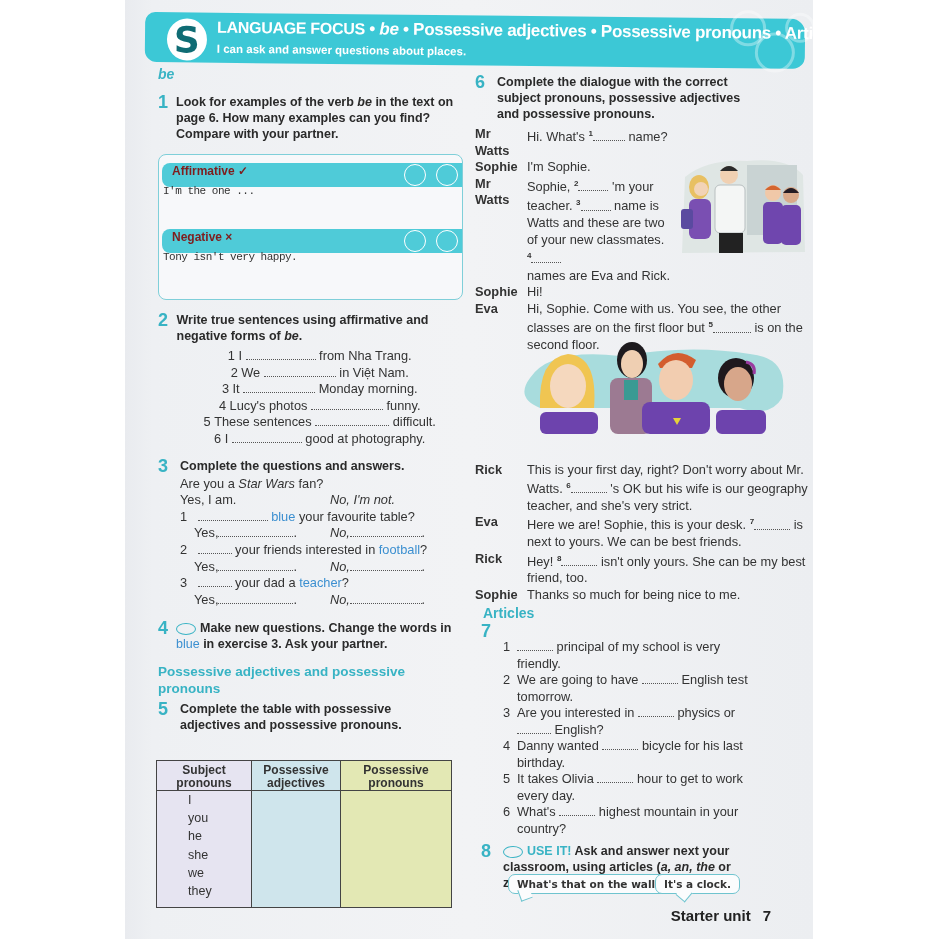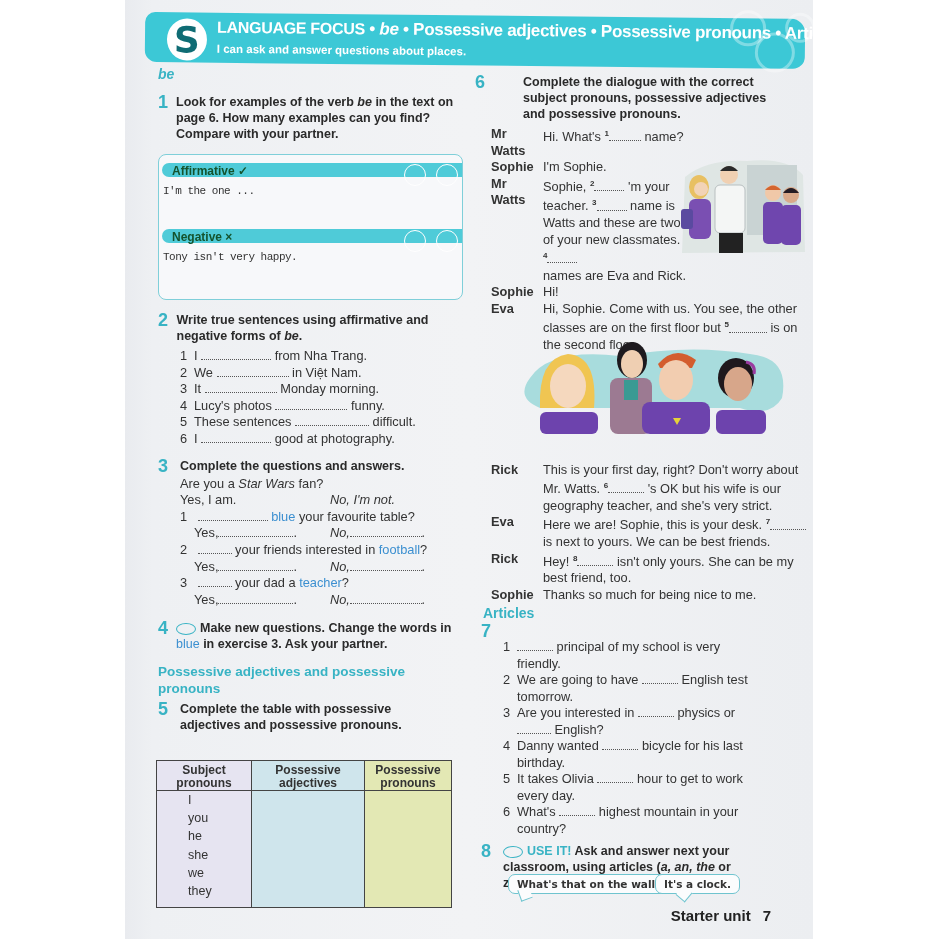--- a/index.html
+++ b/index.html
@@ -48,51 +48,51 @@
   .ex-text { font-weight: bold; font-size: 12.5px; line-height: 16px; color: #2a2a2a; }
   .ex-text em { font-style: italic; }
   .blue { color: #3b8fd0; font-weight: normal; }
 
   
   .be-box {
     margin-top: 12px; border: 1.5px solid #7fcfd9; border-radius: 8px;
     height: 146px; background: #f7f8fa; position: relative; overflow: hidden;
   }
   .pill {
-    position: absolute; left: 3px; right: 0; height: 14px;
+    position: absolute; left: 3px; right: 0; height: 24px;
     background: #4fcbd8; border-radius: 8px 0 0 8px;
-    font-weight: bold; font-size: 12px; color: #14532d; padding-left: 10px; line-height: 17px;
+    font-weight: bold; font-size: 12px; color: #7f1d1d; padding-left: 10px; line-height: 17px;
   }
   .pill .circ { position: absolute; top: 1px; width: 22px; height: 22px; border-radius: 50%; border: 1.5px solid #ffffff; background: transparent; }
   .hand { position: absolute; left: 4px; font-size: 11px; font-family: Liberation Mono, monospace; color: #333; letter-spacing: -0.5px; }
 
-  .list { margin-left: 22px; margin-top: 4px; font-size: 12.8px; line-height: 16.6px; color: #333; }
+  .list { margin-left: 15px; margin-top: 4px; font-size: 12.8px; line-height: 16.6px; color: #333; text-align: center; }
   .list .row { white-space: nowrap; }
   .num { display: inline-block; width: 14px; }
   .blank { display: inline-block; border-bottom: 1px dotted #555; height: 10px; vertical-align: baseline; }
 
   .qa { margin-left: 22px; margin-top: 2px; font-size: 12.8px; line-height: 16.6px; color: #333; }
   .qa .row { position: relative; height: 16.6px; white-space: nowrap; }
   .qa .no { position: absolute; left: 150px; font-style: italic; }
 
   
   .tbl {
     position: absolute; left: 31px; top: 760px; width: 296px; height: 148px;
     border: 1.5px solid #444; display: flex;
   }
   .tcol { height: 100%; border-right: 1.5px solid #444; display: flex; flex-direction: column; }
   .tcol:last-child { border-right: none; }
   .tcol .th { height: 30px; border-bottom: 1.5px solid #444; font-weight: bold; font-size: 12px; text-align: center; line-height: 13px; padding-top: 3px; color: #333; }
   .c1 { width: 95px; background: #e6e4f1; }
-  .c2 { width: 113px; background: #cfe5ec; }
+  .c2 { width: 89px; background: #cfe5ec; }
   .c3 { flex: 1; background: #e3e8b4; }
   .tcol .cells { padding-left: 31px; font-size: 12.5px; line-height: 18.2px; color: #333; }
 
   
-  .dlg { font-size: 12.8px; line-height: 16.5px; color: #333; margin-left: 16px; }
+  .dlg { font-size: 12.8px; line-height: 16.5px; color: #333; }
   .dlg .line { display: flex; }
   .dlg .sp { width: 52px; font-weight: bold; flex-shrink: 0; color: #333; }
   .dlg .tx { flex: 1; }
   .sup { font-size: 8px; vertical-align: super; font-weight: bold; }
 
   .illus { position: absolute; }
 
   .art-list { margin-left: 26px; font-size: 12.8px; line-height: 16.5px; color: #333; }
   .art-list .row { display: flex; }
   .art-list .n { width: 14px; flex-shrink: 0; }
@@ -205,21 +205,21 @@
       <div class="th">Possessive adjectives</div>
     </div>
     <div class="tcol c3">
       <div class="th">Possessive pronouns</div>
     </div>
   </div>
 
   <div class="col right">
     <div class="ex" style="margin-top:0;">
       <div class="ex-num">6</div>
-      <div class="ex-text" style="width:260px;margin-left:26px;">Complete the dialogue with the correct subject pronouns, possessive adjectives and possessive pronouns.</div>
+      <div class="ex-text" style="width:260px;">Complete the dialogue with the correct subject pronouns, possessive adjectives and possessive pronouns.</div>
     </div>
 
     <div class="dlg" style="margin-top:4px;">
       <div class="line">
           <span class="sp">Mr Watts</span>
           <span class="tx"><span>Hi. What's </span><span class="sup">1</span><span class="blank" style="width:32px"></span><span> name?</span></span>
         </div>
       <div class="line">
           <span class="sp">Sophie</span>
           <span class="tx">I'm Sophie.</span>

